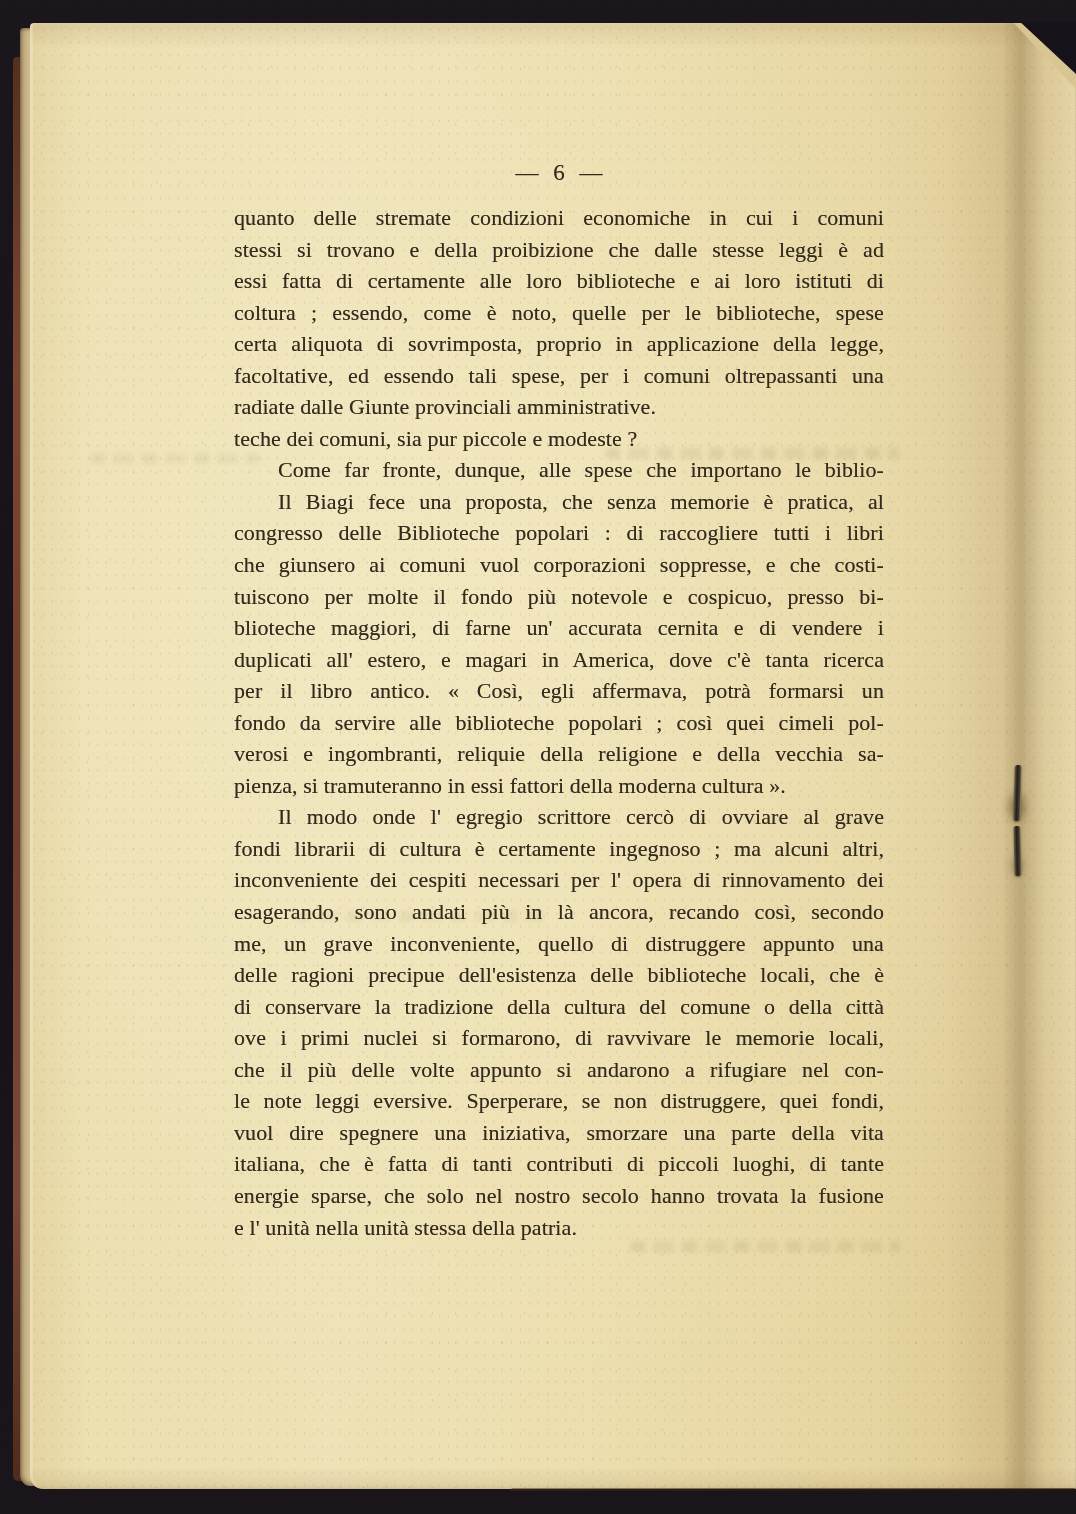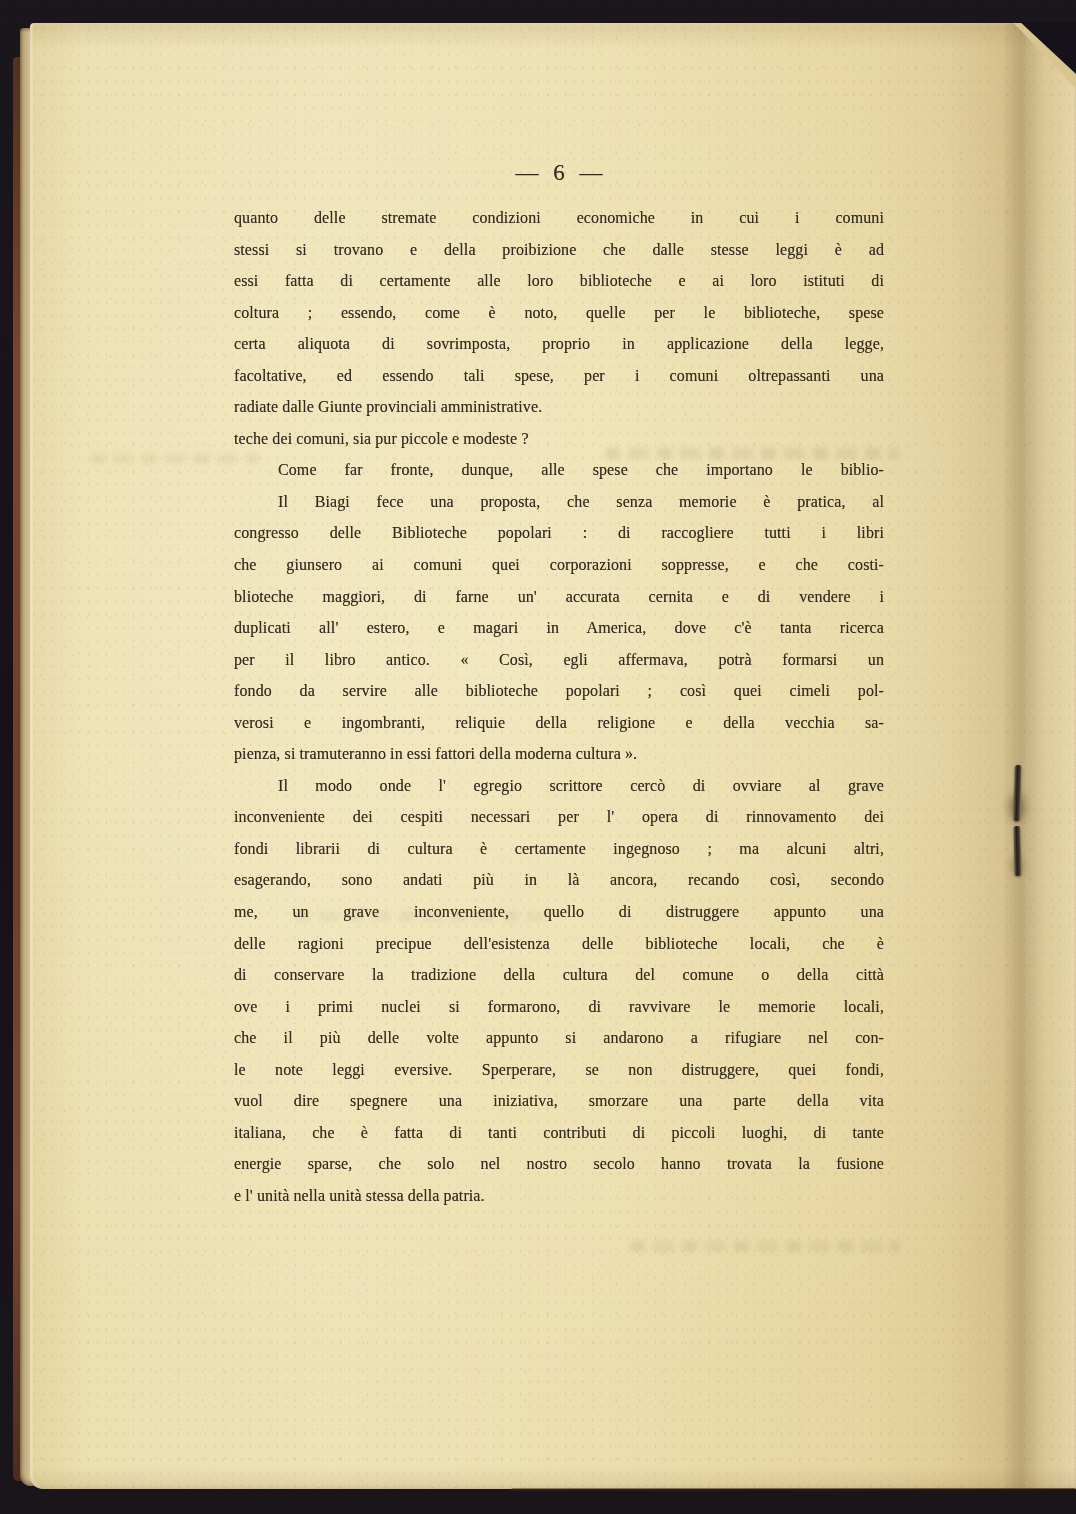--- a/index.html
+++ b/index.html
@@ -75,21 +75,21 @@
     position:absolute;left:204px;top:134px;width:650px;height:32px;
     line-height:32px;text-align:center;
     font-size:23px;color:var(--ink);
     word-spacing:9px;
     text-shadow:0 0 0.6px rgba(51,42,30,0.55);
   }
   
   .text-block{
     position:absolute;left:204px;top:179px;width:650px;
     color:var(--ink);
-    font-size:16px;
+    font-size:22px;
     letter-spacing:0.1px;
     text-shadow:0 0 0.6px rgba(51,42,30,0.5);
   }
   .paragraph{margin:0;}
   .line{
     height:31.55px;line-height:31.55px;
     text-align:justify;
     text-align-last:justify;
     white-space:nowrap;
   }
@@ -163,32 +163,33 @@
           <div class="line">facoltative, ed essendo tali spese, per i comuni oltrepassanti una</div>
           <div class="line last">radiate dalle Giunte provinciali amministrative.</div>
         </div>
         <div class="paragraph">
           <div class="line last">teche dei comuni, sia pur piccole e modeste ?</div>
           <div class="line indent">Come far fronte, dunque, alle spese che importano le biblio-</div>
         </div>
         <div class="paragraph">
           <div class="line indent">Il Biagi fece una proposta, che senza memorie è pratica, al</div>
           <div class="line">congresso delle Biblioteche popolari : di raccogliere tutti i libri</div>
-          <div class="line">che giunsero ai comuni quei corporazioni soppresse, e che costi-</div>
+          <div class="line">che giunsero ai comuni vuol corporazioni soppresse, e che costi-</div>
+          <div class="line">tuiscono per molte il fondo più notevole e cospicuo, presso bi-</div>
           <div class="line">blioteche maggiori, di farne un' accurata cernita e di vendere i</div>
           <div class="line">duplicati all' estero, e magari in America, dove c'è tanta ricerca</div>
           <div class="line">per il libro antico. « Così, egli affermava, potrà formarsi un</div>
           <div class="line">fondo da servire alle biblioteche popolari ; così quei cimeli pol-</div>
           <div class="line">verosi e ingombranti, reliquie della religione e della vecchia sa-</div>
           <div class="line last">pienza, si tramuteranno in essi fattori della moderna cultura ».</div>
         </div>
         <div class="paragraph">
           <div class="line indent">Il modo onde l' egregio scrittore cercò di ovviare al grave</div>
+          <div class="line">fondi librarii di cultura è certamente ingegnoso ; ma alcuni altri,</div>
           <div class="line">inconveniente dei cespiti necessari per l' opera di rinnovamento dei</div>
-          <div class="line">fondi librarii di cultura è certamente ingegnoso ; ma alcuni altri,</div>
           <div class="line">esagerando, sono andati più in là ancora, recando così, secondo</div>
           <div class="line">me, un grave inconveniente, quello di distruggere appunto una</div>
           <div class="line">delle ragioni precipue dell'esistenza delle biblioteche locali, che è</div>
           <div class="line">di conservare la tradizione della cultura del comune o della città</div>
           <div class="line">ove i primi nuclei si formarono, di ravvivare le memorie locali,</div>
           <div class="line">che il più delle volte appunto si andarono a rifugiare nel con-</div>
           <div class="line">le note leggi eversive. Sperperare, se non distruggere, quei fondi,</div>
           <div class="line">vuol dire spegnere una iniziativa, smorzare una parte della vita</div>
           <div class="line">italiana, che è fatta di tanti contributi di piccoli luoghi, di tante</div>
           <div class="line">energie sparse, che solo nel nostro secolo hanno trovata la fusione</div>

